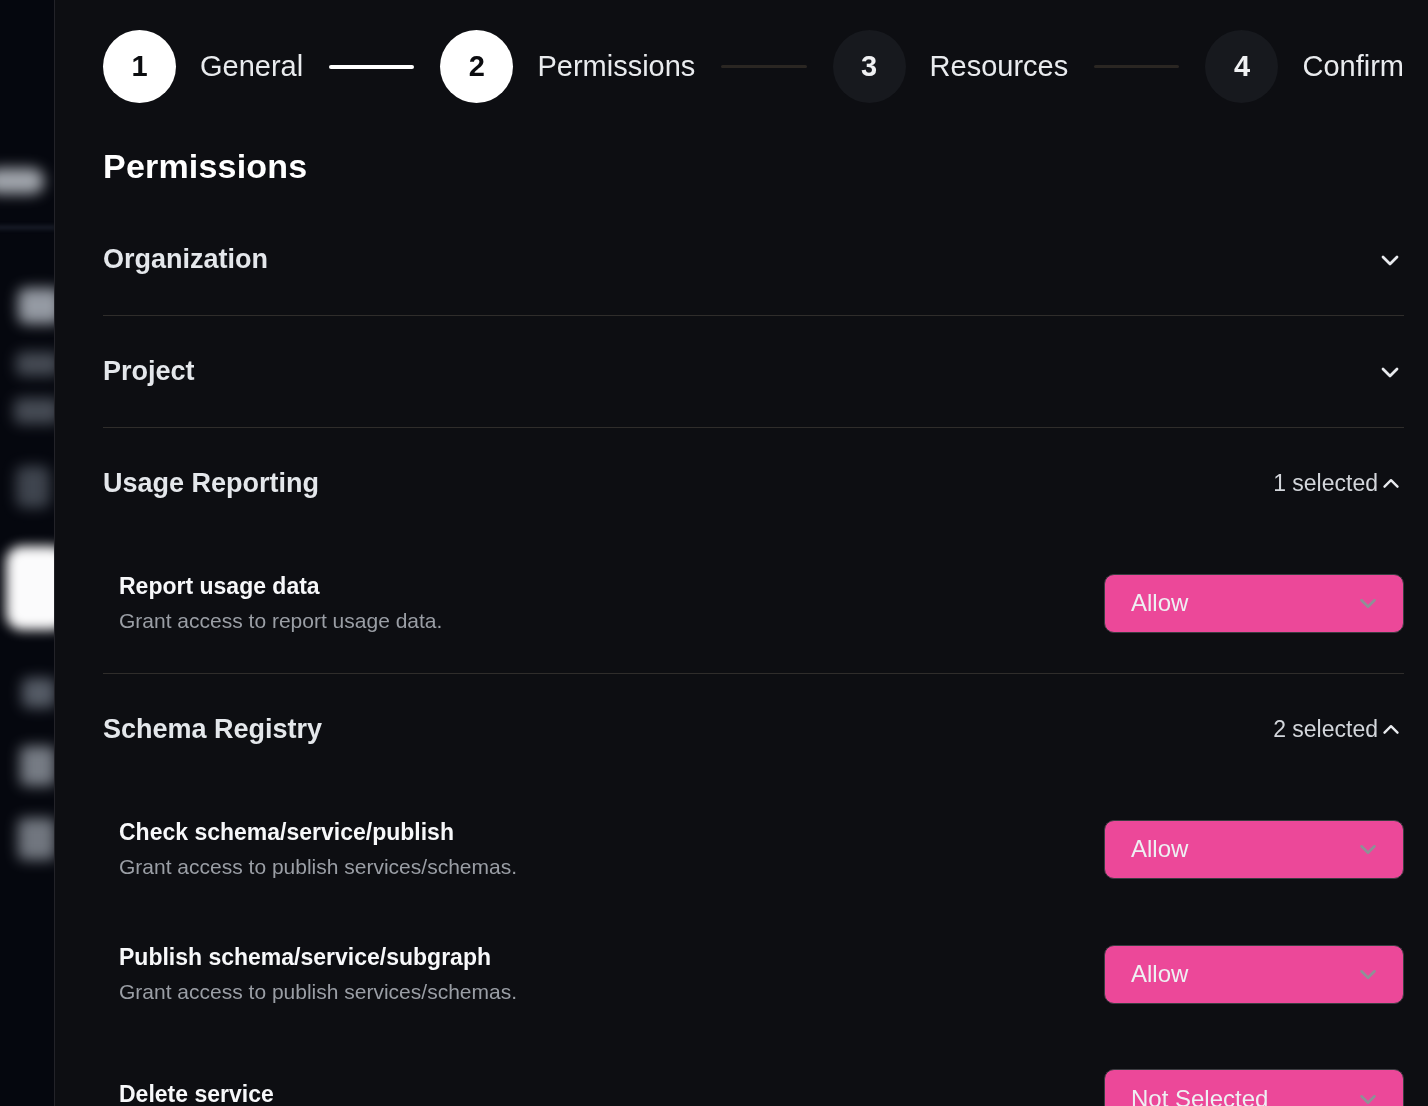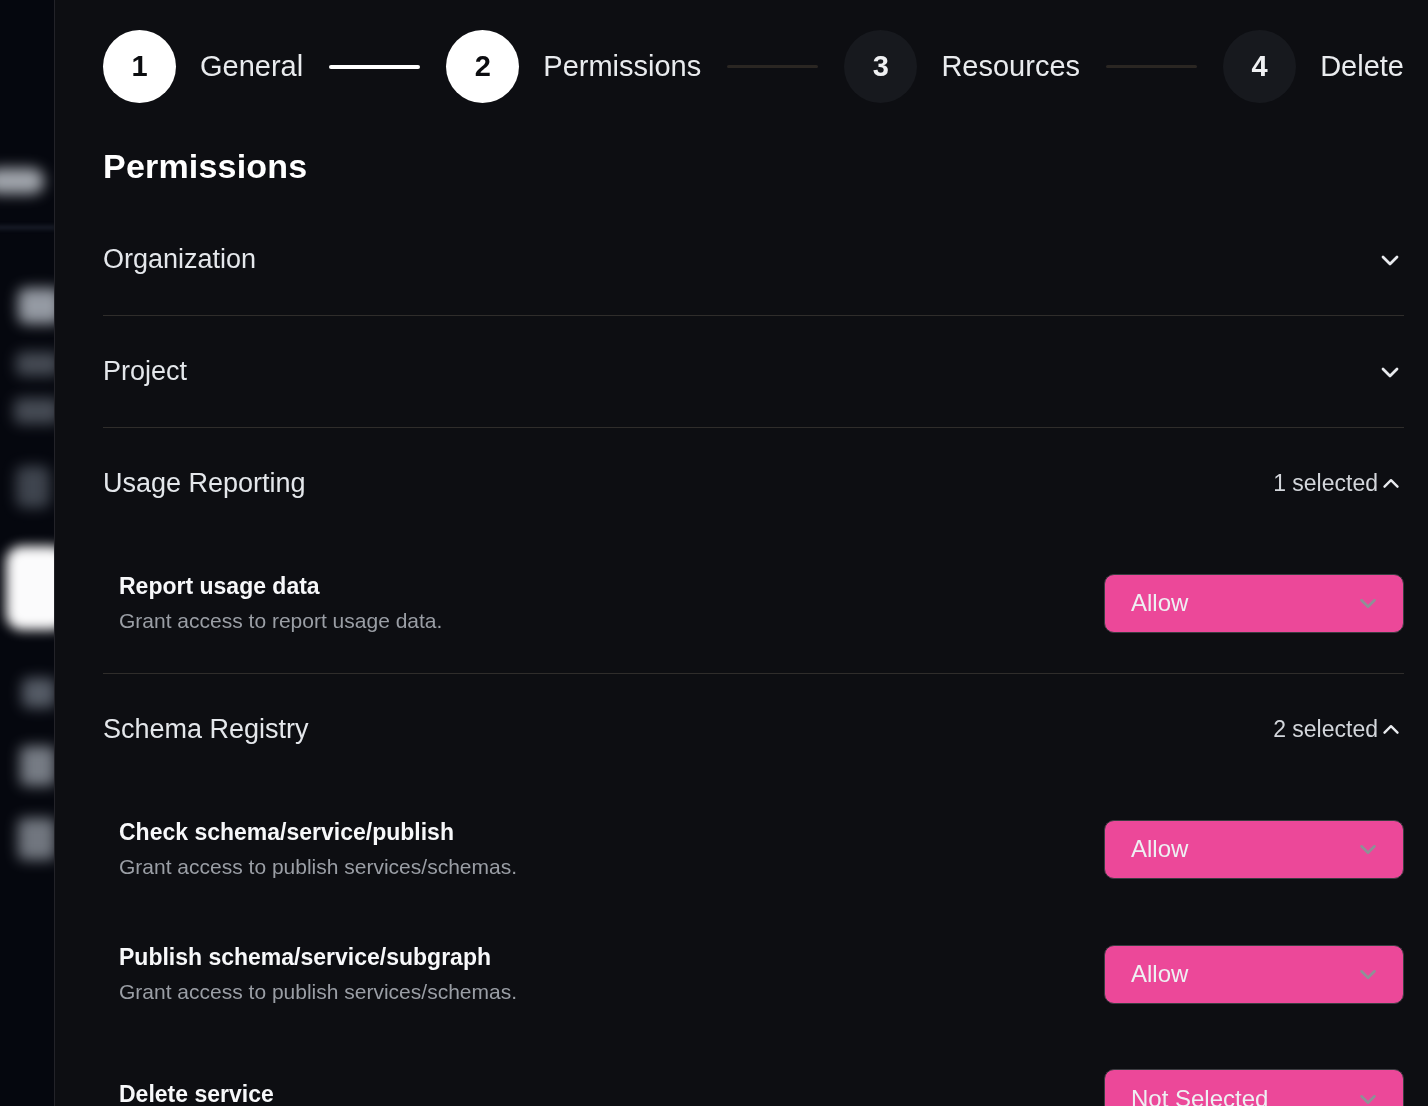--- a/index.html
+++ b/index.html
@@ -63,21 +63,21 @@
   }
 
   
   .perm-section { border-bottom: 1px solid #2f2d2b; padding: 40px 0; }
   .perm-section.first { padding-top: 58px; }
   .perm-section.last { border-bottom: none; padding-bottom: 0; }
   .section-header {
     display: flex; align-items: center; justify-content: space-between;
     cursor: pointer;
   }
-  .section-title { font-size: 27px; font-weight: 400; color: #e4e7eb; }
+  .section-title { font-size: 27px; font-weight: 700; color: #e4e7eb; }
   .header-right { display: flex; align-items: center; gap: 0; }
   .sel-count { font-size: 23px; color: #d3d6db; }
   .chevron { display: inline-flex; color: #e8eaee; }
   .chevron svg { display: block; }
 
   
   .rows { margin-top: 34px; display: flex; flex-direction: column; gap: 25px; }
   .perm-row {
     display: flex; align-items: center; justify-content: space-between; margin-top: 40px;
   }
@@ -128,21 +128,21 @@
         <div class="step-label">Permissions</div>
       </div>
       <div class="connector todo"></div>
       <div class="step">
         <div class="step-circle todo">3</div>
         <div class="step-label">Resources</div>
       </div>
       <div class="connector todo"></div>
       <div class="step">
         <div class="step-circle todo">4</div>
-        <div class="step-label">Delete</div>
+        <div class="step-label">Confirm</div>
       </div>
     </div>
 
     <h1 class="page-title">Permissions</h1>
 
     <section class="perm-section first">
       <div class="section-header">
         <span class="section-title">Organization</span>
         <span class="chevron">
           <svg width="28" height="28" viewBox="0 0 24 24">

